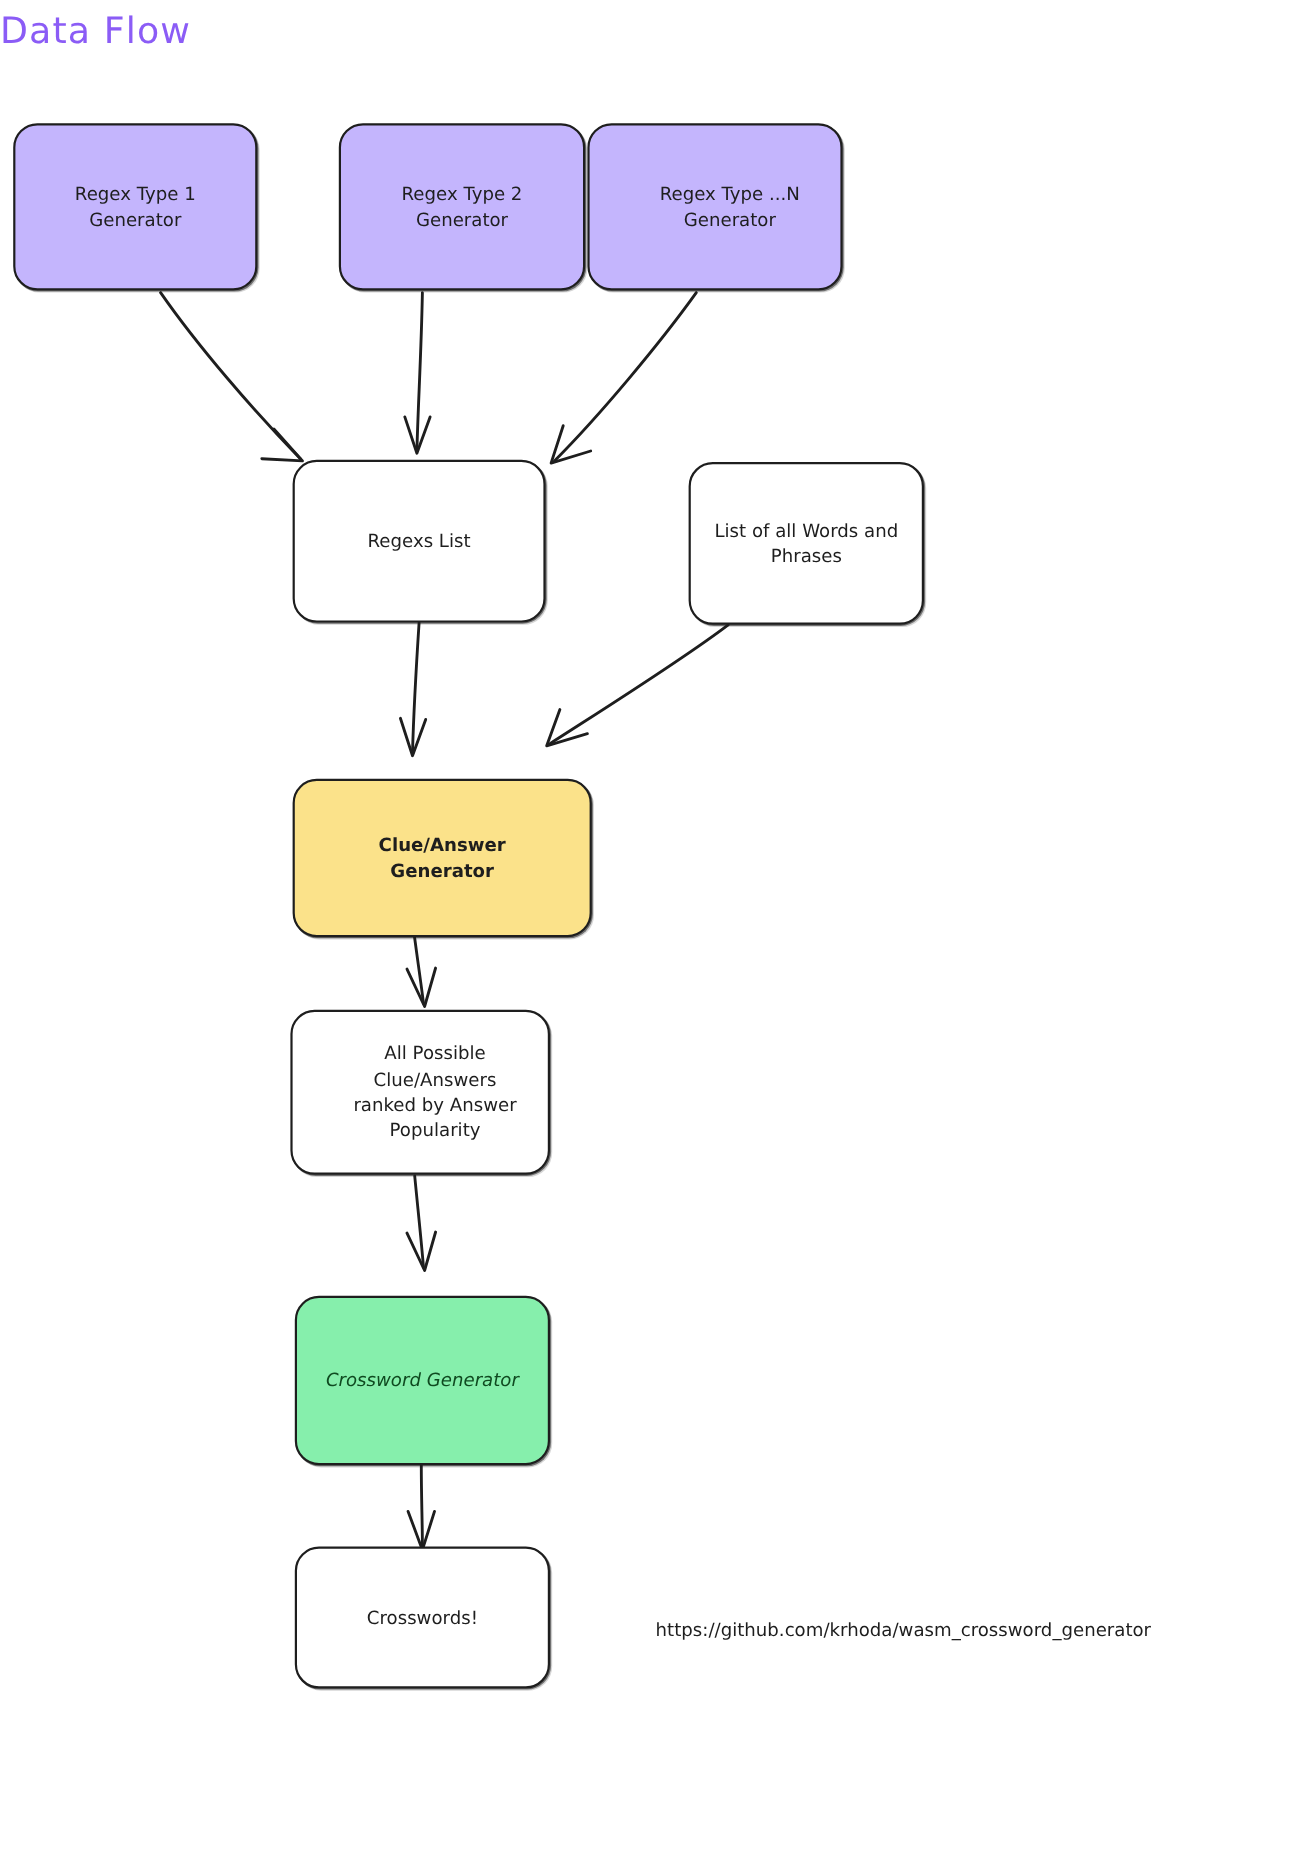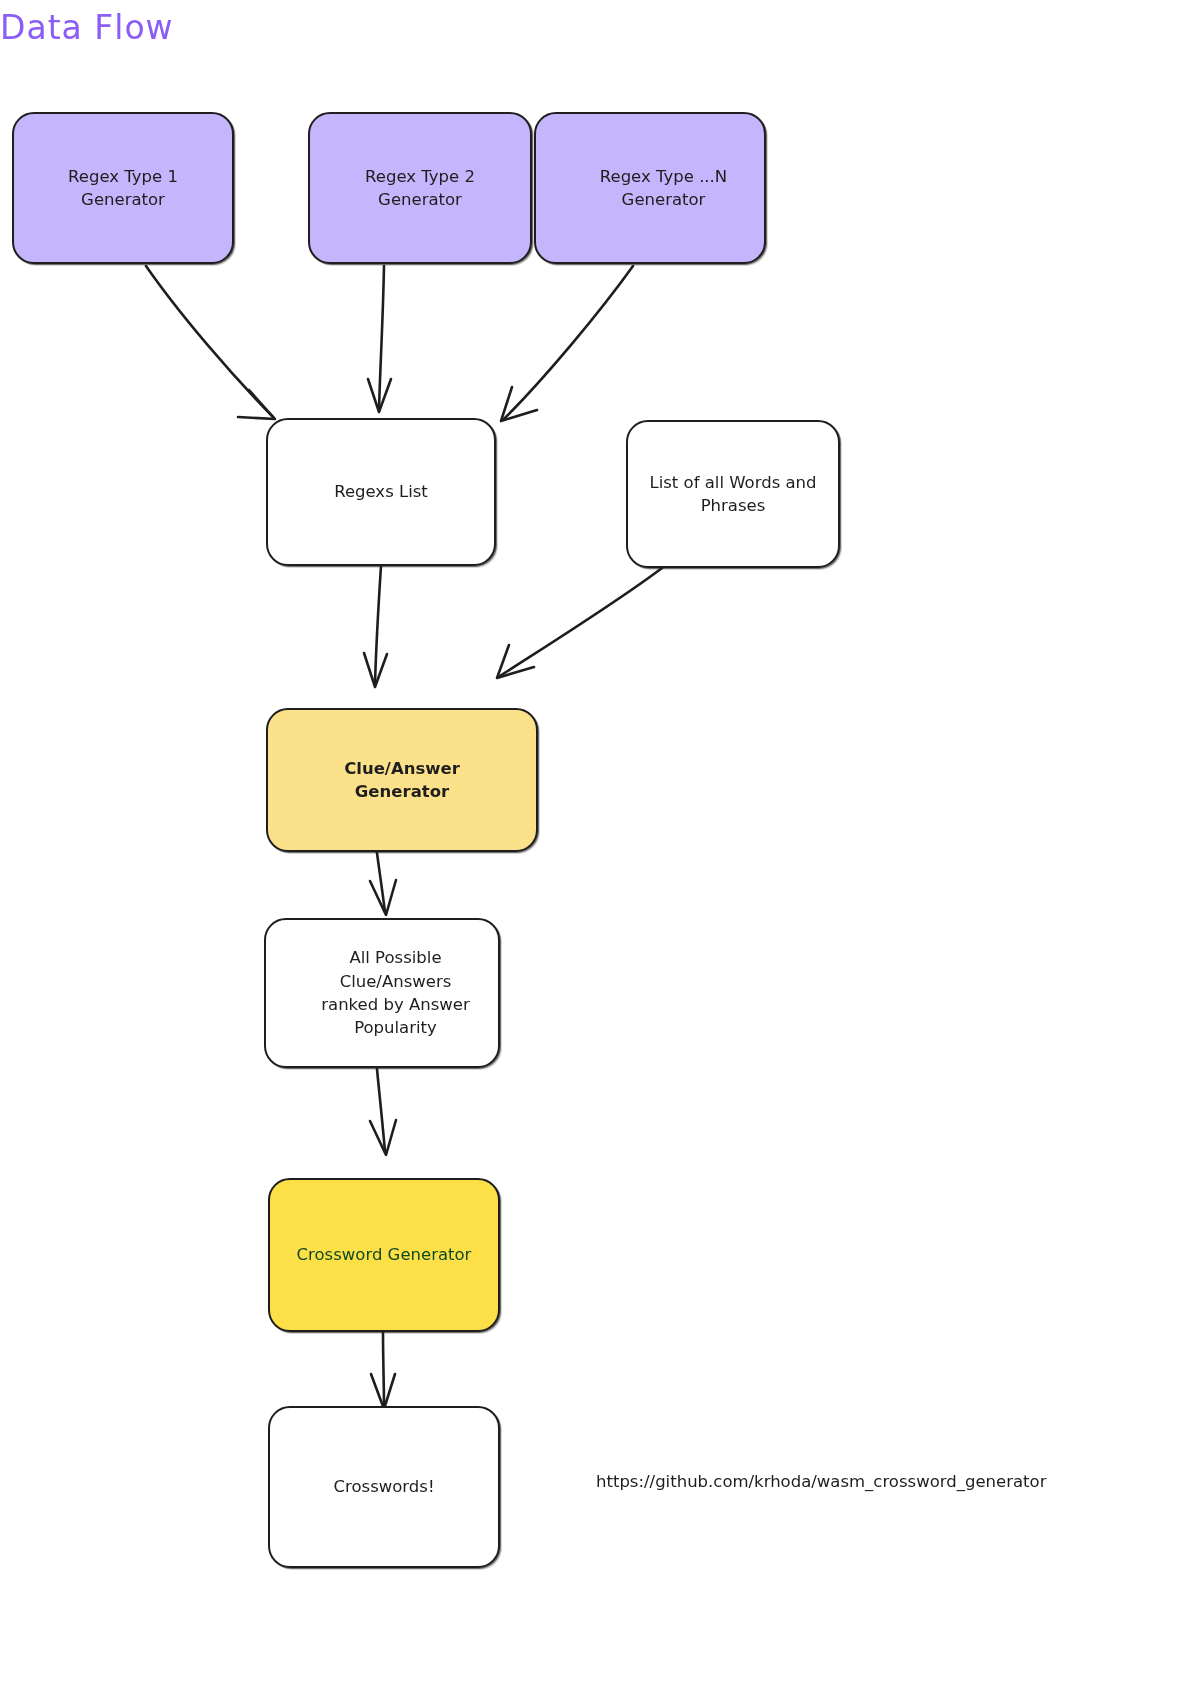--- a/index.html
+++ b/index.html
@@ -25,21 +25,21 @@
     line-height:1.42;
     font-size:16.5px;
     color:#1e1e1e;
     background:#ffffff;
     box-shadow:1px 1px 0 rgba(30,30,30,.55), 2px 2px 0 rgba(30,30,30,.18);
   }
   .node .lbl{display:block;padding:0 10px;white-space:pre-line;}
 
   .blue{background:#c4b5fd;}
   .yellow{background:#fbe28a;}
-  .green{background:#fde047;color:#0f4a20;}
+  .green{background:#86efac;color:#0f4a20;font-style:italic;}
 
   .url{
     position:absolute;left:596px;top:1472px;
     font-size:16.5px;color:#1e1e1e;white-space:nowrap;
   }
 </style>
 </head>
 <body>
 
 <div id="canvas">
@@ -128,19 +128,19 @@
     <span class="lbl">All Possible
 Clue/Answers
 ranked by Answer
 Popularity</span>
   </div>
 
   <div class="node green" style="left:268px;top:1178px;width:232px;height:154px;">
     <span class="lbl">Crossword Generator</span>
   </div>
 
-  <div class="node" style="left:268px;top:1406px;width:232px;height:162px;align-items:center;">
+  <div class="node" style="left:268px;top:1406px;width:232px;height:129px;align-items:center;">
     <span class="lbl">Crosswords!</span>
   </div>
 
   <div class="url">https://github.com/krhoda/wasm_crossword_generator</div>
 
 </div>
 
 </body></html>

